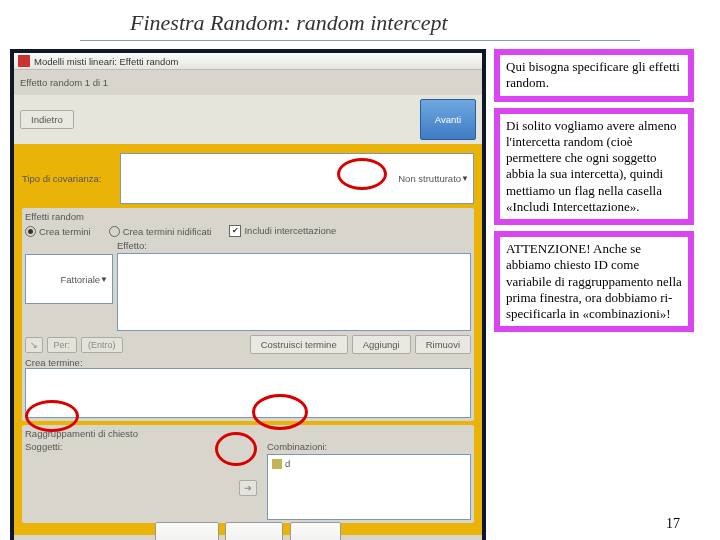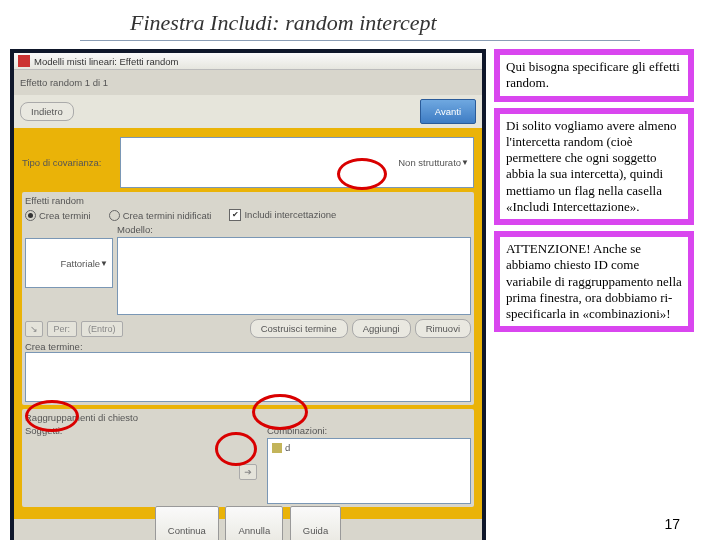--- a/index.html
+++ b/index.html
@@ -4,22 +4,22 @@
 <style>
 body{margin:0;font-family:Arial,sans-serif;font-size:10px;background:#fff;width:720px;height:540px;position:relative}
 .title{font-family:"Times New Roman",serif;font-style:italic;font-size:22px;color:#333;padding:10px 0 4px 130px}
 .hr{border-top:1px solid #8a9db5;margin:0 0 8px 80px;width:560px}
 .layout{display:flex;gap:8px;padding:0 0 0 10px}
 .app{width:468px;background:#eab308;border:4px solid #0f172a;font-size:9.5px;color:#555}
 .tbar{background:linear-gradient(#fafafa,#e6e6df);padding:2px 4px;display:flex;align-items:center;gap:4px;border-bottom:1px solid #bbb;color:#333}
 .ico{width:12px;height:12px;display:inline-block}
 .red{background:#c33}
 .dlgbar{background:#d8d6cc;padding:4px 6px;display:flex;justify-content:space-between;align-items:center}
-.fbtn{background:linear-gradient(#6fa8e0,#3e7cc4);color:#fff;padding:6px 14px;border:1px solid #2a5b99;border-radius:2px;font-size:9.5px}
-.nbtn{background:#e9e8e0;border:1px solid #aaa;padding:3px 10px;border-radius:8px;font-size:9.5px}
+.fbtn{background:linear-gradient(#6fa8e0,#3e7cc4);color:#fff;padding:14px 14px;border:1px solid #2a5b99;border-radius:2px;font-size:9.5px}
+.nbtn{background:#e9e8e0;border:1px solid #aaa;padding:3px 10px;border-radius:2px;font-size:9.5px}
 .panel{padding:6px 8px}
 .row{display:flex;align-items:center;gap:6px;margin:3px 0}
 .lbl{width:92px}
 .sel{flex:1;background:#fff;border:1px solid #7a97b5;padding:17px 4px;display:flex;justify-content:flex-end;align-items:center;height:15px}
 .tri{font-size:8px;color:#444}
 .sect{background:#d8d6cc;padding:3px;margin-top:4px;border-radius:2px}
 .radio,.chk{display:flex;align-items:flex-start;gap:3px;font-size:9.5px}
 .rcirc{width:9px;height:9px;border:1px solid #666;border-radius:50%;display:inline-flex;align-items:center;justify-content:center}
 .rdot{width:5px;height:5px;background:#333;border-radius:50%}
 .cbox{width:10px;height:10px;border:1px solid #666;background:#fff;display:inline-flex;align-items:center;justify-content:center}
@@ -30,27 +30,27 @@
 .wbox.tall{height:60px}
 .item{padding:1px 2px;display:flex;align-items:center;gap:3px}
 .dico{width:10px;height:10px;background:#c3b45a;display:inline-block}
 .btnrow{display:flex;gap:4px;margin-top:4px;align-items:center}
 .gbtn{background:#e4e3da;border:1px solid #aaa;padding:2px 6px;border-radius:2px;color:#888;font-size:9px}
 .gbtn.ic{padding:2px 4px}
 .bot{background:#d8d6cc;padding:6px;text-align:center;margin-top:6px}
 .bbtn{background:linear-gradient(#fafafa,#e5e4db);border:1px solid #999;padding:18px 12px;margin:0 2px;border-radius:2px;font-size:9.5px}
 .sidebar{width:200px;font-family:"Times New Roman",serif;font-size:13px;line-height:1.25}
 .note{border:6px solid #d946ef;padding:4px 6px;margin-bottom:6px}
-.pagen{position:absolute;bottom:8px;right:40px;font-family:Liberation Sans, sans-serif;font-size:14px}
+.pagen{position:absolute;bottom:8px;right:40px;font-family:Liberation Serif, serif;font-size:14px}
 .circ{position:absolute;border:3px solid #d90000;border-radius:50%;pointer-events:none}
 </style>
 </head>
 <body>
 
-<div class="title">Finestra Includi: random intercept</div>
+<div class="title">Finestra Random: random intercept</div>
 <div class="hr"></div>
 
 <div class="layout">
 <div class="app">
   <div class="tbar">
     <span class="ico red"></span>
     <span>Modelli misti lineari: Effetti random</span>
   </div>
   <div class="dlgbar">
     <div class="row">
@@ -90,21 +90,21 @@
             </span>
       </div>
       <div class="twocol">
         <div style="width:88px;padding-top:14px">
           <div class="sel" style="height:14px">
                 <span>Fattoriale</span>
                 <span class="tri">▼</span>
               </div>
         </div>
         <div class="col">
-          <div>Modello:</div>
+          <div>Effetto:</div>
           <div class="wbox"></div>
         </div>
       </div>
       <div class="btnrow">
         <span class="gbtn ic">↘</span>
         <span class="gbtn">Per:</span>
         <span class="gbtn">(Entro)</span>
         <span style="flex:1"></span>
         <span class="nbtn">Costruisci termine</span>
         <span class="nbtn">Aggiungi</span>

